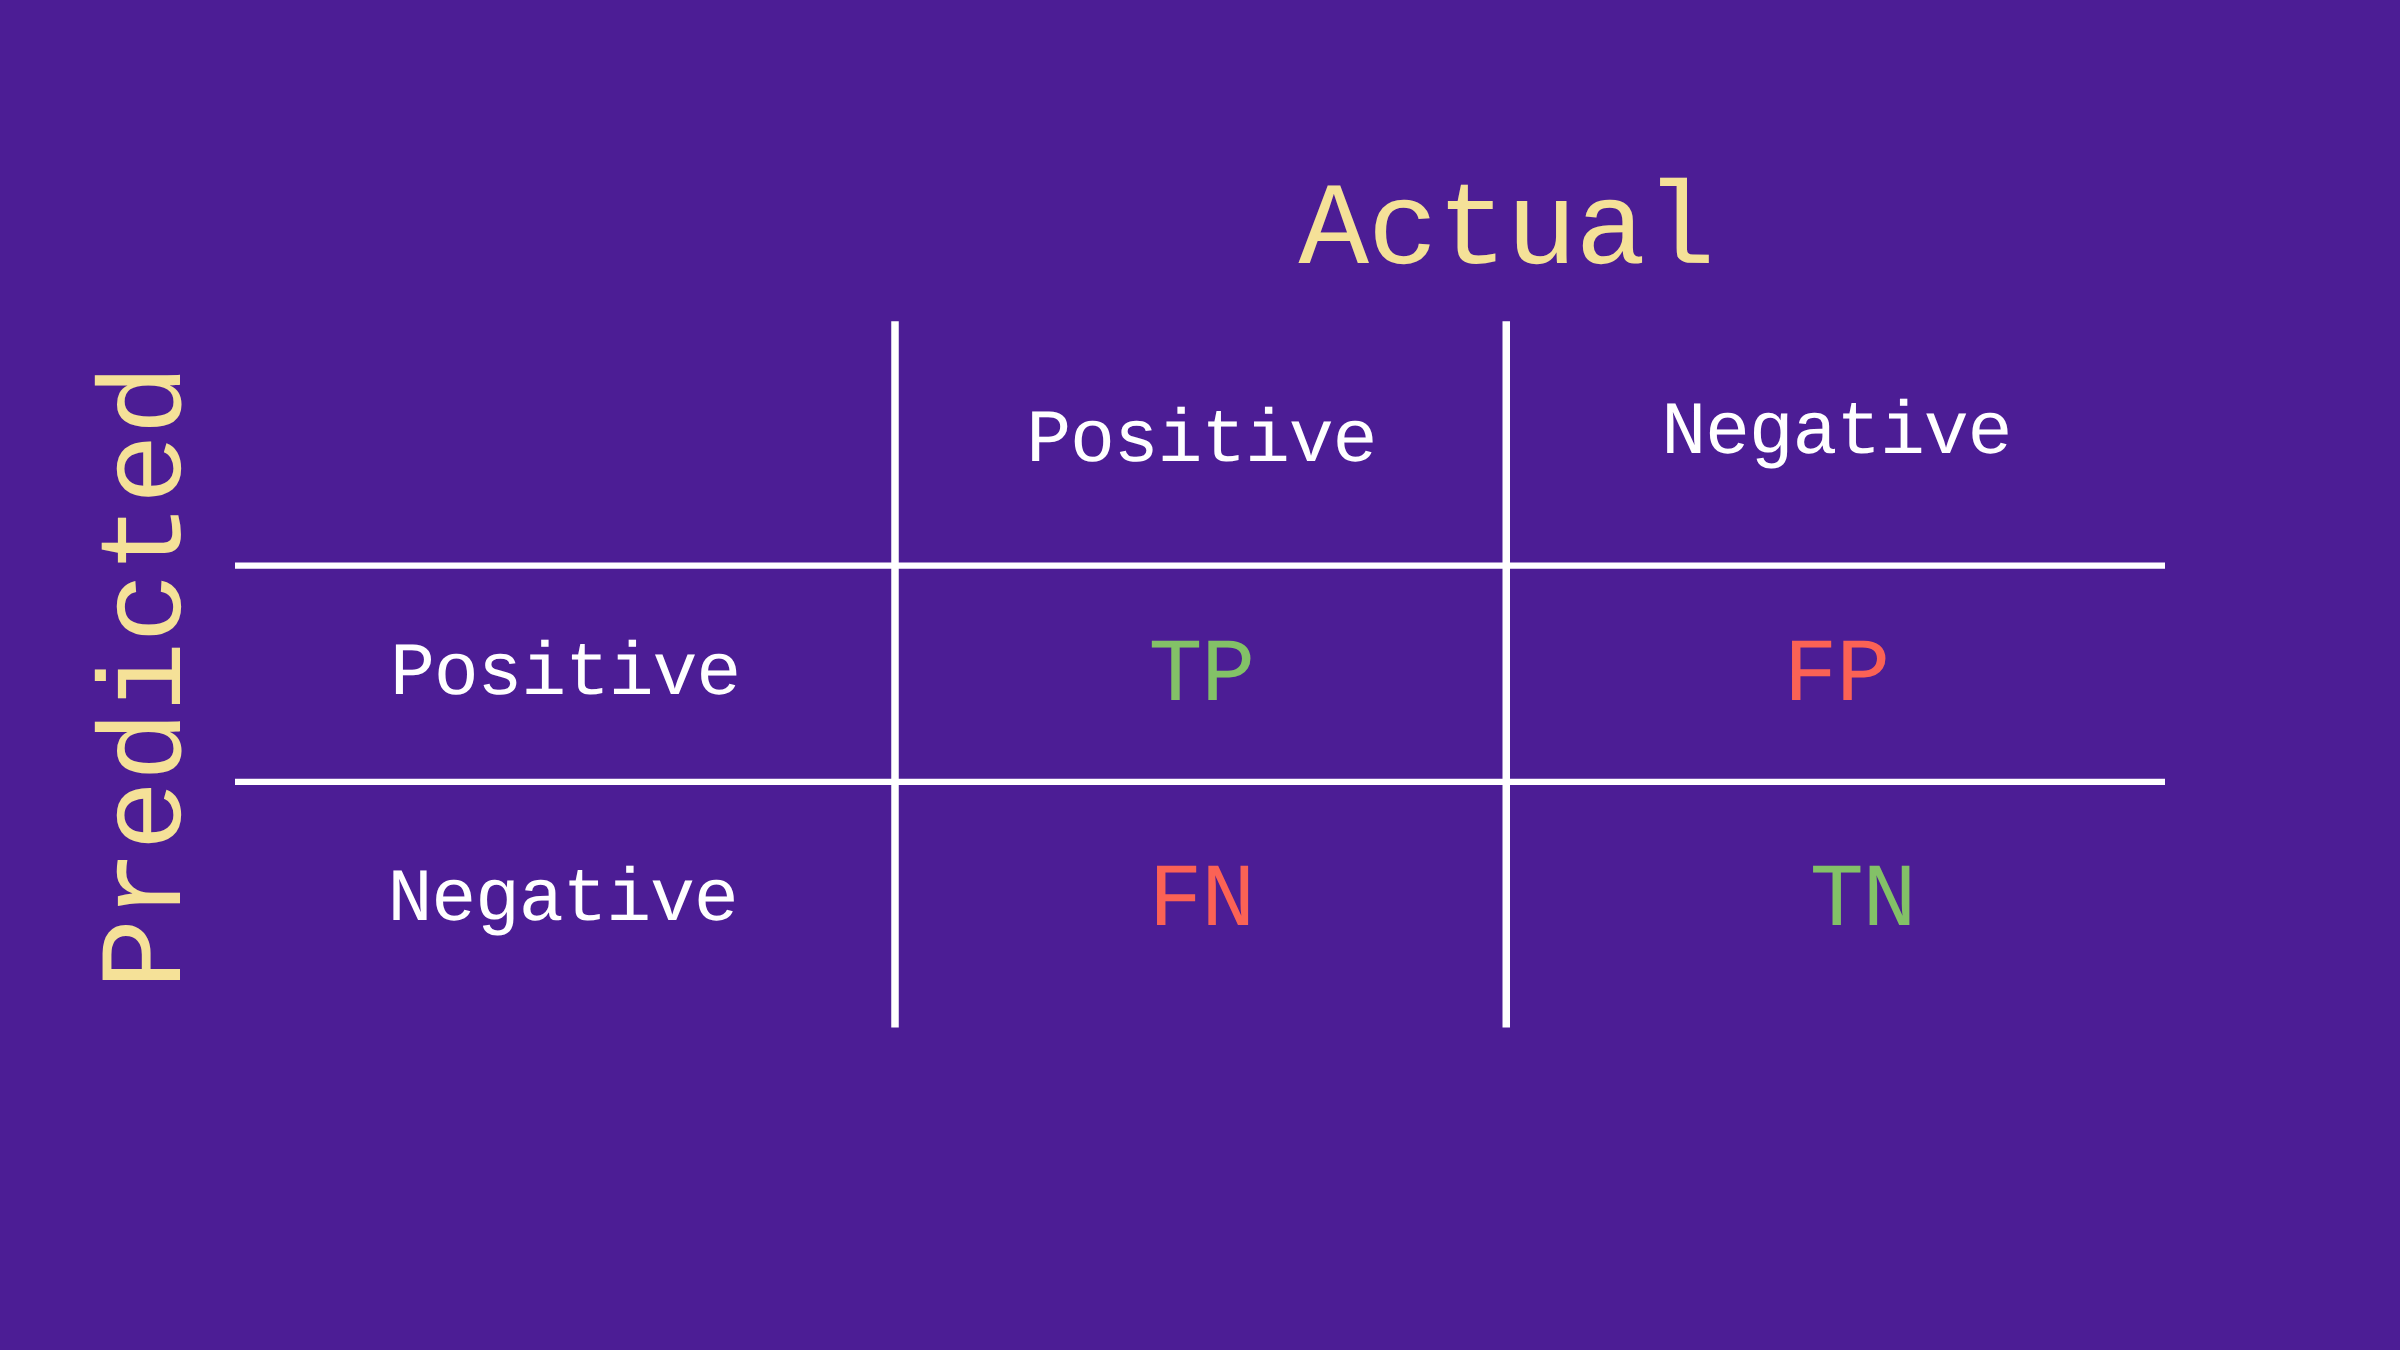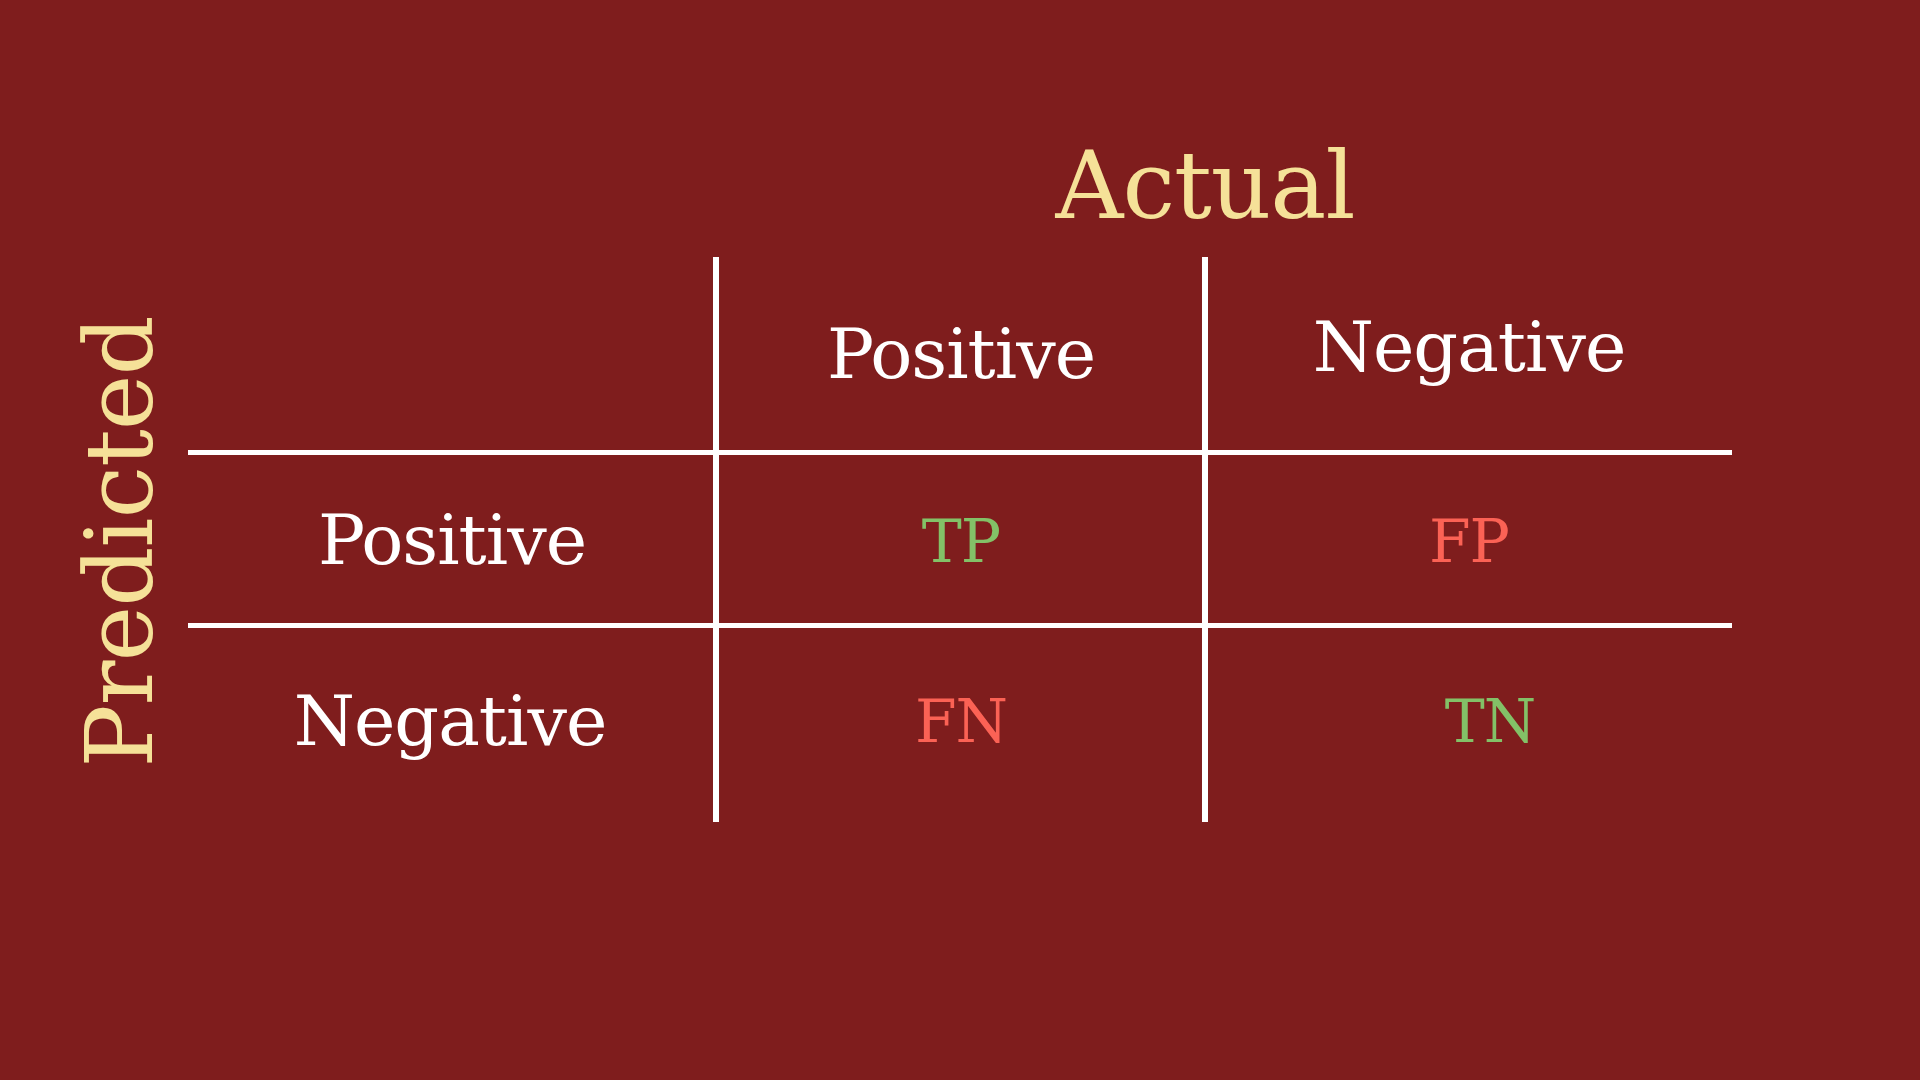--- a/index.html
+++ b/index.html
@@ -11,22 +11,22 @@
     font-family: "DejaVu Serif", "Liberation Serif", serif;
   }
   .txt {
     position: absolute;
     transform: translate(-50%, -50%);
     white-space: nowrap;
     line-height: 1;
     letter-spacing: -1px;
   }
   .axis-title { font-size: 94px; }
-  .hdr        { font-size: 70px; }
-  .cell-val   { font-size: 60px; }
+  .hdr        { font-size: 60px; }
+  .cell-val   { font-size: 72px; }
 
   .actual-title    { left: 1205px; top: 186px; }
   .predicted-title {
     left: 120px; top: 542px;
     transform: translate(-50%, -50%) rotate(-90deg);
   }
 
   .col-hdr-1 { left: 961px;  top: 354px; }
   .col-hdr-2 { left: 1469px; top: 347px; }
   .row-hdr-1 { left: 452px;  top: 540px; }
@@ -41,21 +41,21 @@
   .vline { width: 6px;  top: 257px; height: 565px; }
   .vline-1 { left: 713px; }
   .vline-2 { left: 1202px; }
   .hline { height: 5px; left: 188px; width: 1544px; }
   .hline-1 { top: 450px; }
   .hline-2 { top: 623px; }
 </style>
 </head>
 <body>
 
-<div class="stage" style="background-color: #7f1d1d;">
+<div class="stage" style="background-color: #4c1d95; font-family: Liberation Mono, monospace;">
 
   <div class="txt axis-title actual-title" style="color: rgb(245, 225, 152);">Actual</div>
 
   <div class="txt axis-title predicted-title" style="color: rgb(245, 225, 152);">Predicted</div>
 
   <div class="gridline vline vline-1" style="background-color: rgb(255, 255, 255);"></div>
   <div class="gridline vline vline-2" style="background-color: rgb(255, 255, 255);"></div>
   <div class="gridline hline hline-1" style="background-color: rgb(255, 255, 255);"></div>
   <div class="gridline hline hline-2" style="background-color: rgb(255, 255, 255);"></div>
 

